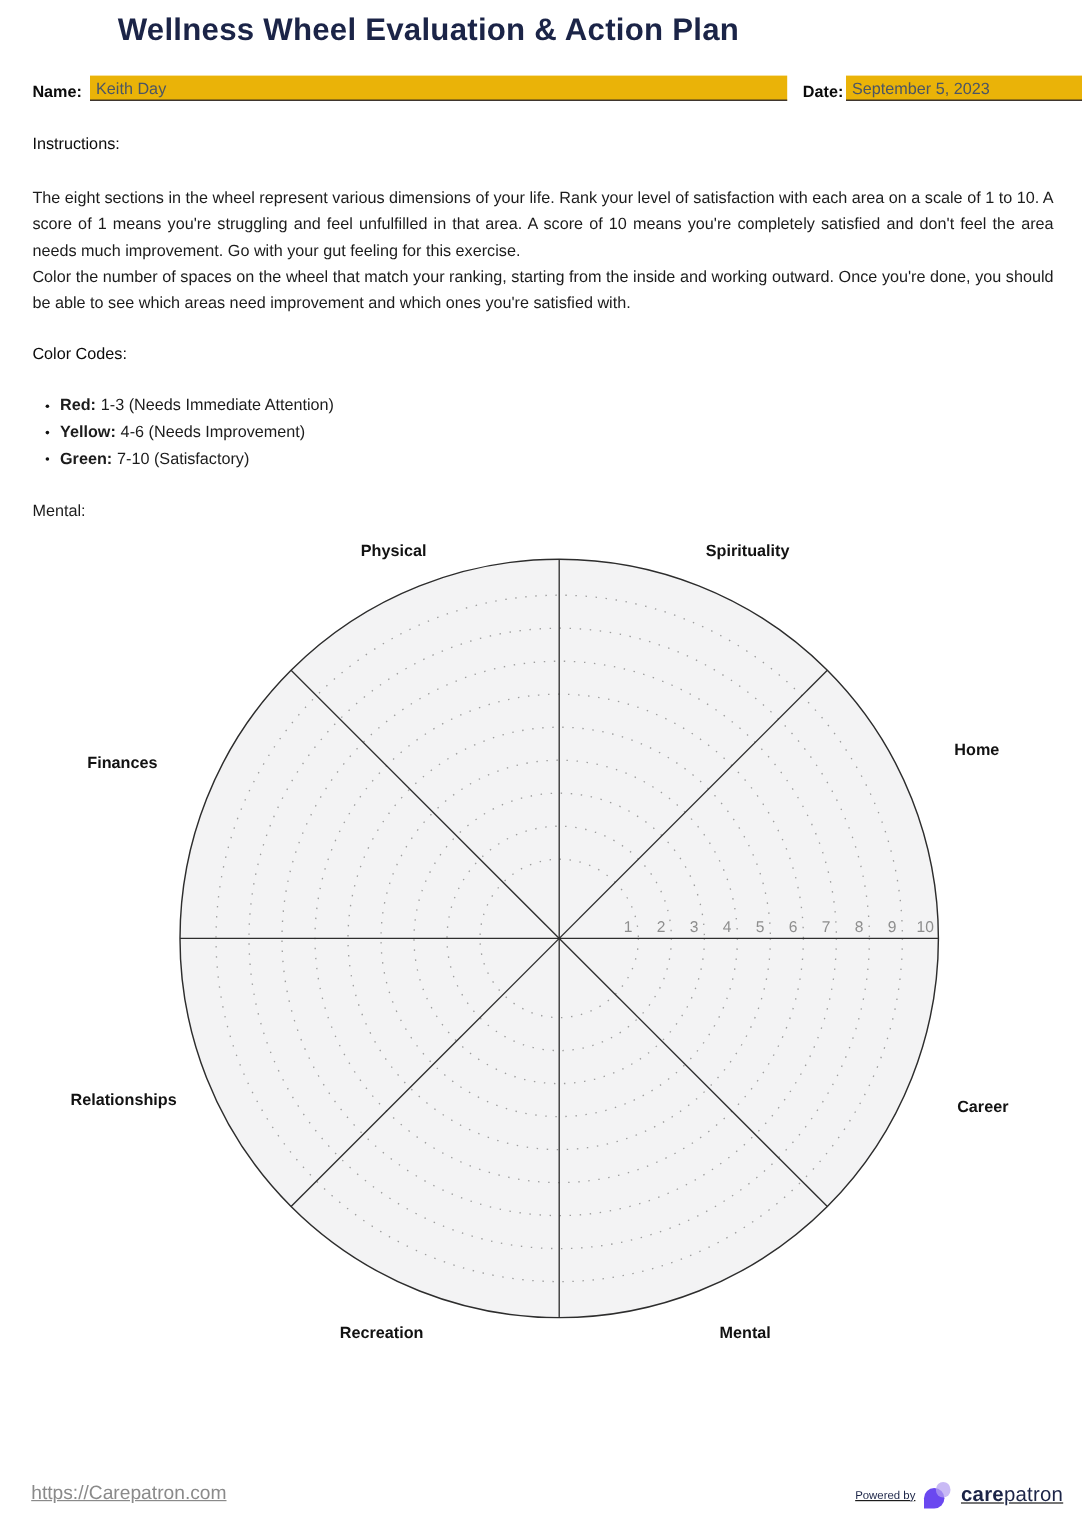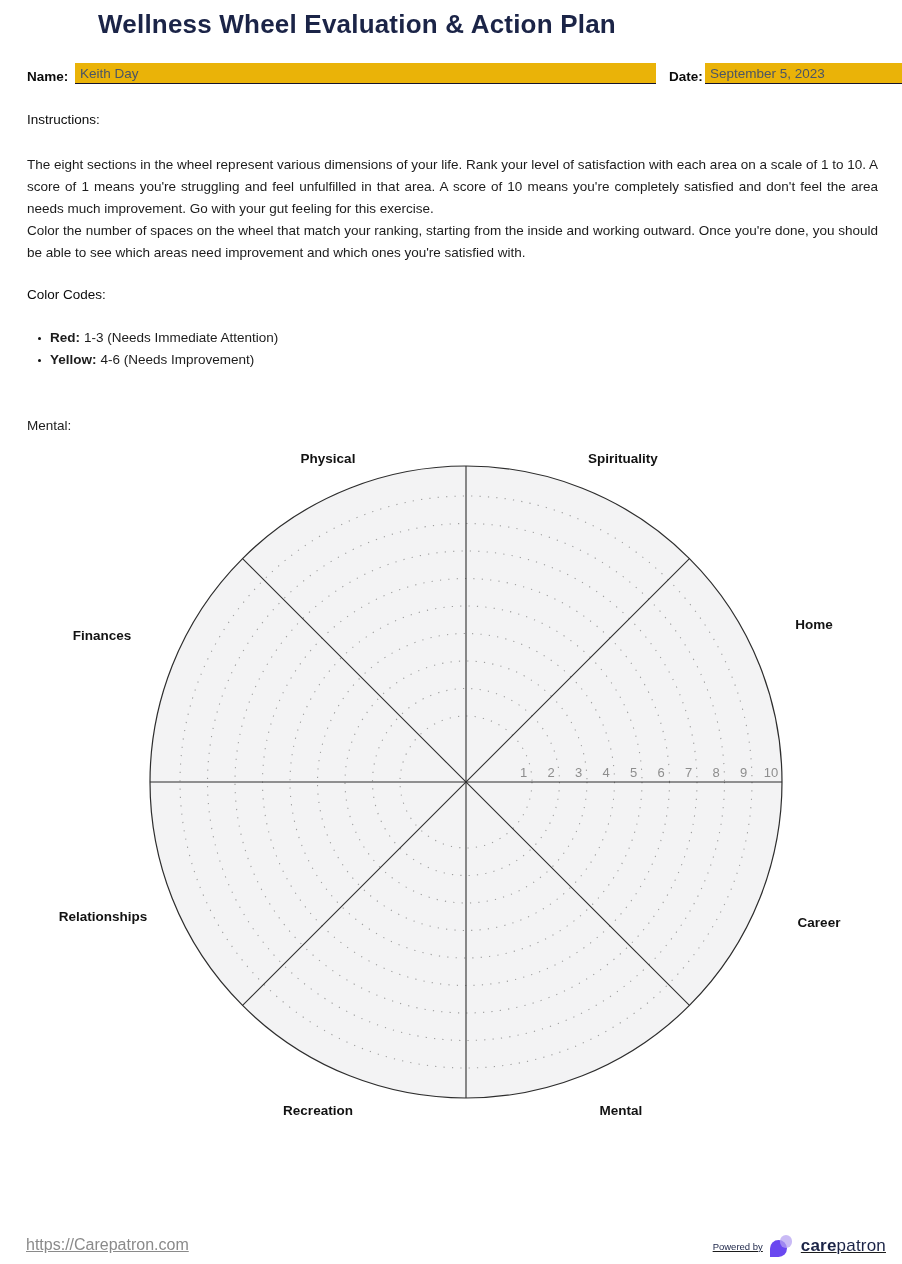--- a/index.html
+++ b/index.html
@@ -83,20 +83,23 @@
   <p class="body-text para2">Color the number of spaces on the wheel that match your ranking, starting from the inside and working outward. Once you're done, you should be able to see which areas need improvement and which ones you're satisfied with.</p>
 
   <div class="heading codes-heading">Color Codes:</div>
   <ul class="codes-list">
     <li>
       <span class="bullet-dot"></span><b>Red:</b><span>1-3 (Needs Immediate Attention)</span>
     </li>
     <li>
       <span class="bullet-dot"></span><b>Yellow:</b><span>4-6 (Needs Improvement)</span>
     </li>
+    <li>
+      <span class="bullet-dot"></span><b>Green:</b><span>7-10 (Satisfactory)</span>
+    </li>
   </ul>
 
   <div class="example-label">Mental:</div>
 
   <svg id="wheel" width="902" height="700" viewBox="0 0 902 700">
       <circle cx="466" cy="342" r="316" fill="#f3f3f4" stroke="#2d2d2d" stroke-width="1.2"></circle>
       <circle cx="466" cy="342" r="66" fill="none" stroke="#9e9e9e" stroke-width="1.1" stroke-dasharray="1.2 7.2"></circle>
       <circle cx="466" cy="342" r="93.5" fill="none" stroke="#9e9e9e" stroke-width="1.1" stroke-dasharray="1.2 7.2"></circle>
       <circle cx="466" cy="342" r="121" fill="none" stroke="#9e9e9e" stroke-width="1.1" stroke-dasharray="1.2 7.2"></circle>
       <circle cx="466" cy="342" r="148.5" fill="none" stroke="#9e9e9e" stroke-width="1.1" stroke-dasharray="1.2 7.2"></circle>

